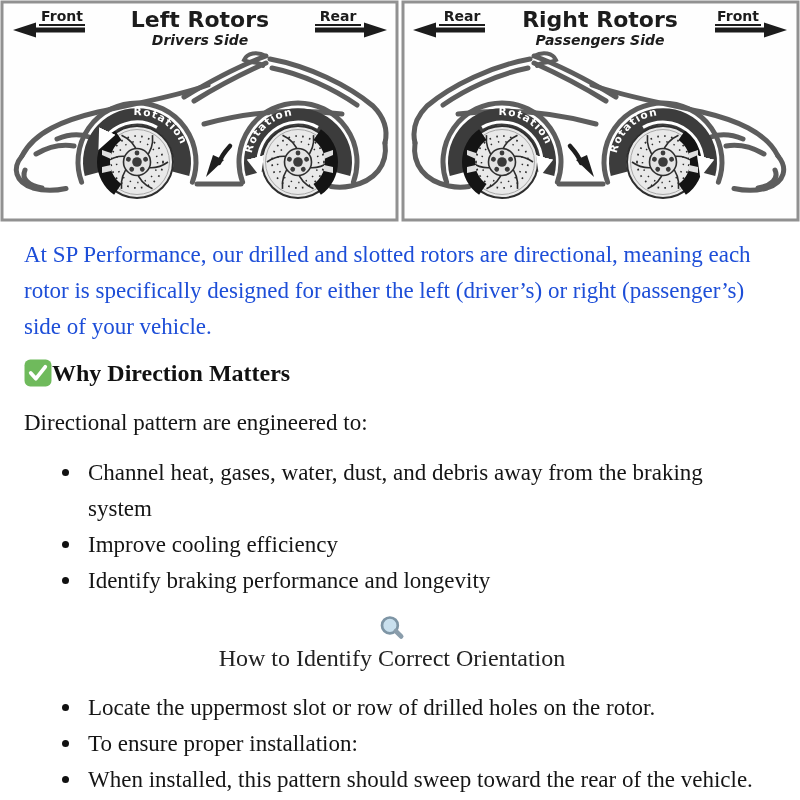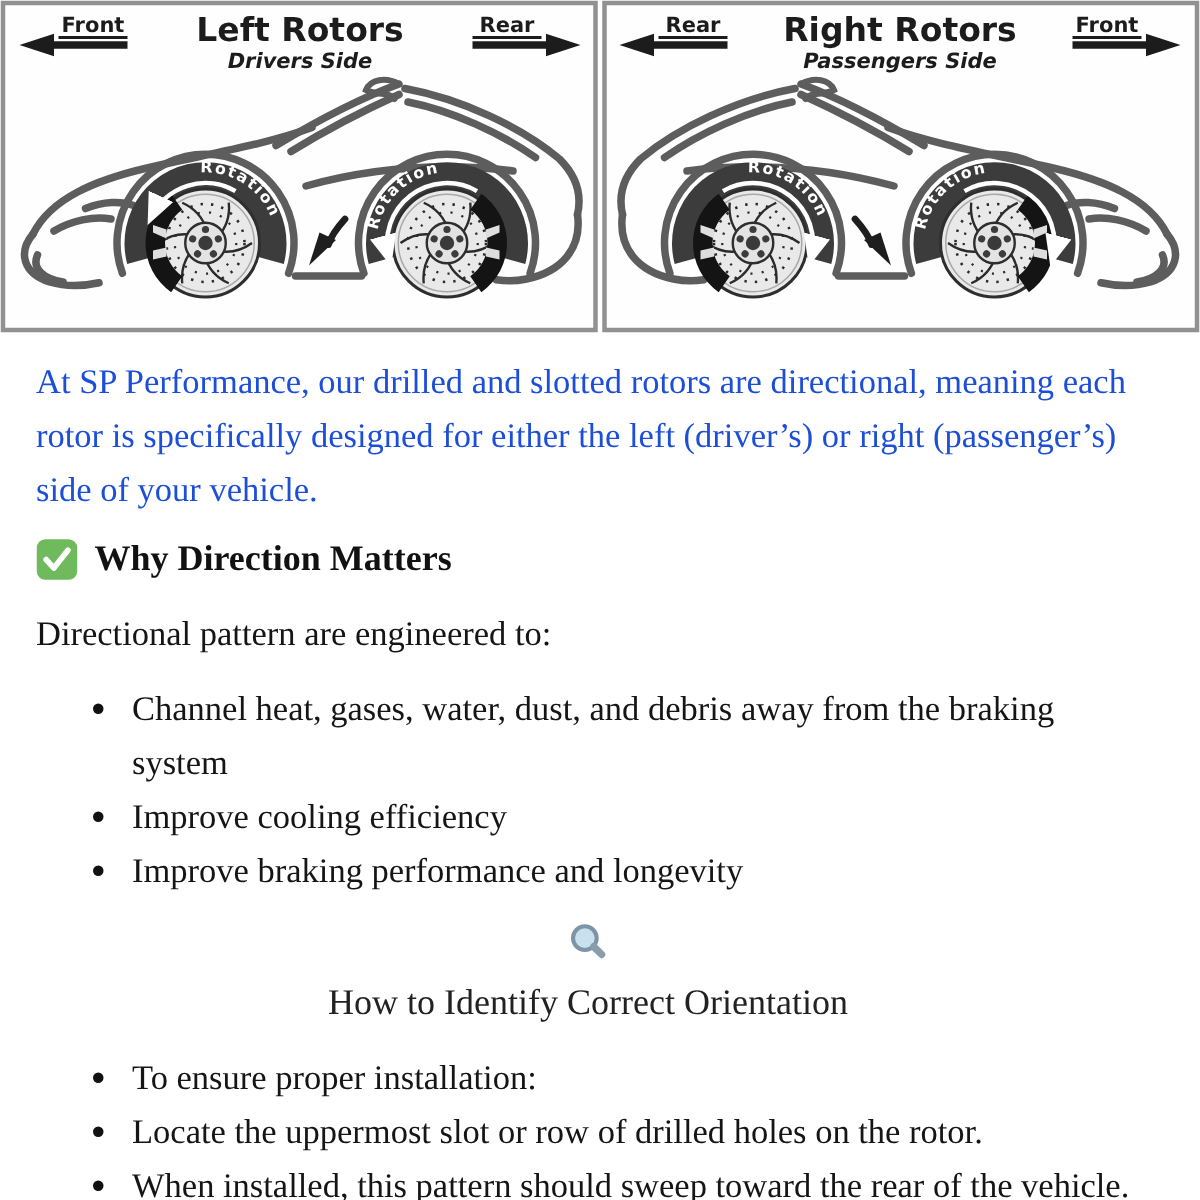--- a/index.html
+++ b/index.html
@@ -3,21 +3,21 @@
 <meta charset="utf-8">
 <style>
   html,body{margin:0;padding:0;background:#fff;}
   body{width:800px;font-family:"Liberation Serif","DejaVu Serif",serif;color:#151515;}
 
   .diagram{width:768px;height:223px;background:#fff;}
   .diagram svg{display:block;}
 
   .article{padding:0 40px 14px 24px;}
   p.intro{font-size:23px;line-height:36px;margin:14px 0 0;max-width:740px;color:#1d4ed8;}
-  h2.sec{display:flex;align-items:center;gap:11px;font-size:24px;line-height:32px;margin:12px 0 0;color:#111;}
+  h2.sec{display:flex;align-items:center;font-size:24px;line-height:32px;margin:12px 0 0;color:#111;}
   h2.sec.regular{font-weight:400;color:#222;margin:16px 0 0;flex-direction:column;}
   h2.sec .icon{flex:0 0 auto;display:inline-flex;}
   p.lead{font-size:23px;line-height:36px;margin:16px 0 0;}
   ul.blist{list-style:none;margin:14px 0 0;padding:0 0 0 44px;}
   ul.blist.second{margin:16px 0 0;}
   ul.blist li{position:relative;font-size:23px;line-height:36px;padding-left:20px;max-width:676px;}
   ul.blist li::before{content:"";position:absolute;left:-6px;top:14px;width:7px;height:7px;border-radius:50%;background:#111;}
 </style>
 </head>
 <body>
@@ -169,31 +169,31 @@
       </svg>
     </span>
     <span>Why Direction Matters</span>
   </h2>
 
   <p class="lead">Directional pattern are engineered to:</p>
 
   <ul class="blist">
     <li>Channel heat, gases, water, dust, and debris away from the braking system</li>
     <li>Improve cooling efficiency</li>
-    <li>Improve braking performance and longevity</li>
+    <li>Identify braking performance and longevity</li>
   </ul>
 
   <h2 class="sec regular">
     <span class="icon">
       <svg width="27" height="27" viewBox="0 0 26 26">
         <circle cx="10.5" cy="10" r="7.6" fill="#c9e0ee" stroke="#7e95a5" stroke-width="2.6"></circle>
         <path d="M16.2,15.5 L21.3,20.6" stroke="#8a9dab" stroke-width="4.6" stroke-linecap="round"></path>
       </svg>
     </span>
     <span>How to Identify Correct Orientation</span>
   </h2>
 
   <ul class="blist second">
+    <li>Locate the uppermost slot or row of drilled holes on the rotor.</li>
     <li>To ensure proper installation:</li>
-    <li>Locate the uppermost slot or row of drilled holes on the rotor.</li>
     <li>When installed, this pattern should sweep toward the rear of the vehicle.</li>
   </ul>
 </main>
 
 </body></html>

